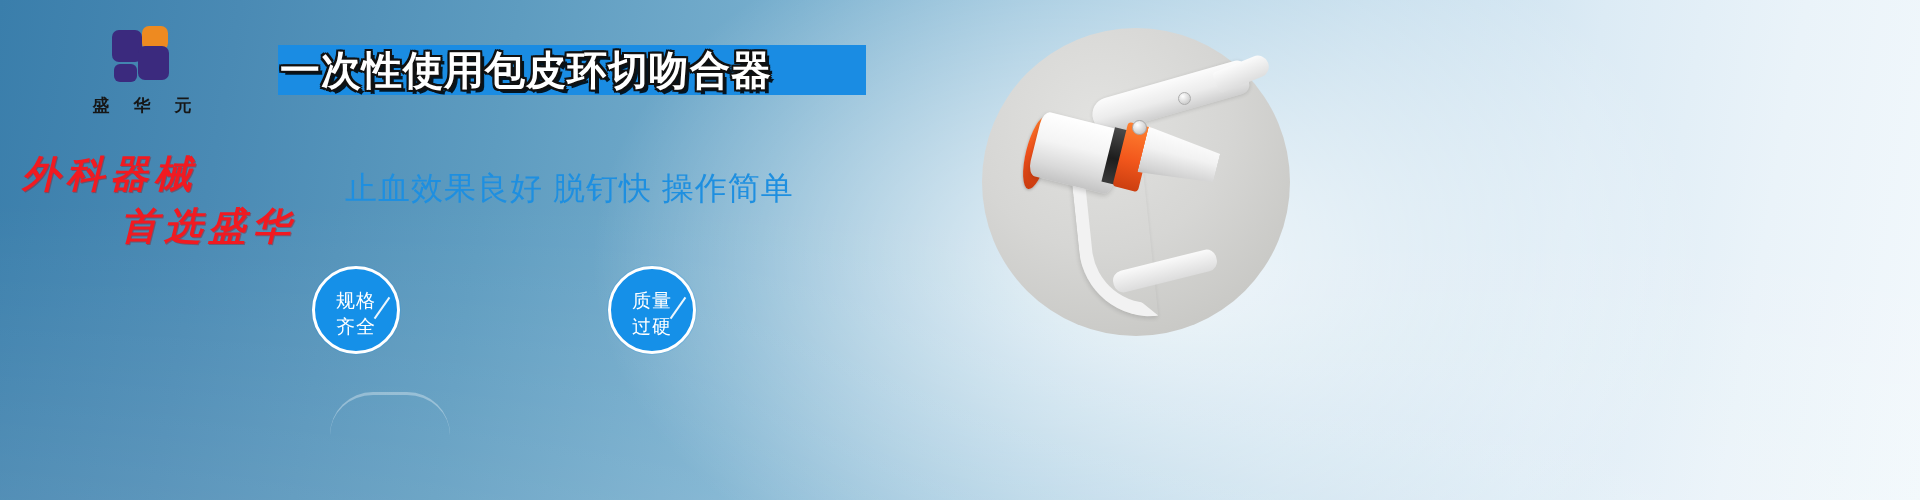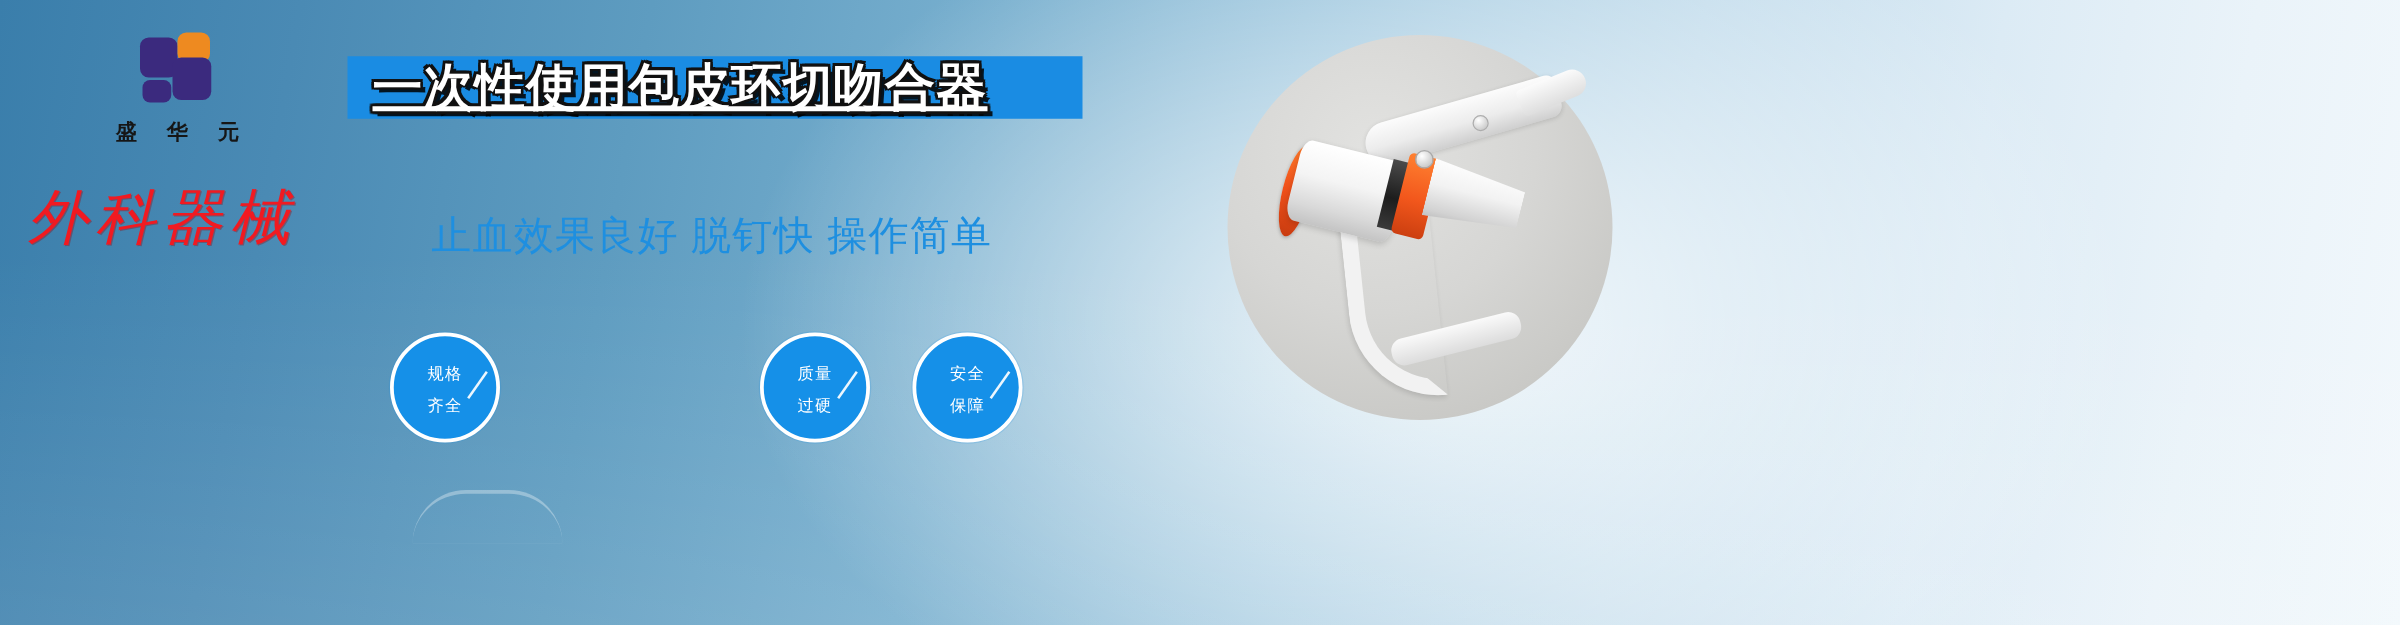--- a/index.html
+++ b/index.html
@@ -92,51 +92,50 @@
   #title-banner {
     position: absolute;
     left: 278px;
     top: 45px;
     width: 588px;
     height: 50px;
     background: #1a8ce3;
   }
   #title-text {
     position: absolute;
-    left: 298px;
+    left: 280px;
     top: 42px;
     width: 600px;
     height: 56px;
     line-height: 56px;
     color: #ffffff;
     font-size: 40px;
     font-weight: 700;
     letter-spacing: 1px;
     white-space: nowrap;
     font-family: "DejaVu Sans", "Liberation Sans", sans-serif;
     text-shadow:
        2px 0 0 #111, -2px 0 0 #111, 0 2px 0 #111, 0 -2px 0 #111,
        2px 2px 0 #111, -2px 2px 0 #111, 2px -2px 0 #111, -2px -2px 0 #111,
        4px 4px 0 rgba(0,0,0,0.85);
-    text-decoration: underline;
   }
 
   
   #red-slogan {
     position: absolute;
     left: 22px;
     top: 148px;
     width: 330px;
     height: 112px;
     color: #f11a21;
   }
   .red-line {
     font-family: "DejaVu Serif", "Liberation Serif", serif;
-    font-size: 48px;
-    font-weight: 400;
+    font-size: 38px;
+    font-weight: 700;
     font-style: italic;
     letter-spacing: 6px;
     white-space: nowrap;
     line-height: 52px;
     text-shadow: 1px 1px 0 rgba(160,0,0,0.35);
   }
   #red-line-1 { margin-left: 0px; }
   #red-line-2 { margin-left: 98px; }
 
   
@@ -183,21 +182,21 @@
     background: rgba(255,255,255,0.92);
     transform: rotate(35deg);
     transform-origin: center;
   }
   .feature .ftxt {
     position: absolute;
     left: 0; right: 0;
     top: 18px;
     text-align: center;
     color: #ffffff;
-    font-size: 13px;
+    font-size: 19px;
     line-height: 26px;
     font-weight: 400;
     letter-spacing: 1px;
     font-family: "DejaVu Sans", "Liberation Sans", sans-serif;
   }
   .feature .ftxt span { display: block; }
 
   #feat-0 { left: 0px; }
   #feat-1 { left: 139px; }
   #feat-2 { left: 296px; }
@@ -369,20 +368,21 @@
       <div class="lg-sq lg-d"></div>
     </div>
     <div id="logo-text">盛 华 元</div>
   </div>
 
   <div id="title-banner"></div>
   <div id="title-text">一次性使用包皮环切吻合器</div>
 
   <div id="red-slogan">
     <div class="red-line" id="red-line-1">外科器械</div>
+    <div class="red-line" id="red-line-2">首选盛华</div>
   </div>
 
   <div id="subtitle">止血效果良好 脱钉快 操作简单</div>
 
   <div id="features">
 
     <div class="feature" id="feat-0">
       <div class="slash"></div>
       <div class="ftxt">
         <span>规格</span>
@@ -392,27 +392,20 @@
 
 
     <div class="feature" id="feat-2">
       <div class="slash"></div>
       <div class="ftxt">
         <span>质量</span>
         <span>过硬</span>
       </div>
     </div>
 
-    <div class="feature" id="feat-3">
-      <div class="slash"></div>
-      <div class="ftxt">
-        <span>安全</span>
-        <span>保障</span>
-      </div>
-    </div>
 
   </div>
 
   <div id="product">
     <div id="product-disc"></div>
     <div id="pd-arm-top"></div>
     <div id="pd-arm-top-tip"></div>
     <div id="pd-arm-bot"></div>
     <div id="pd-arm-bot-2"></div>
     <div id="pd-ring"></div>

